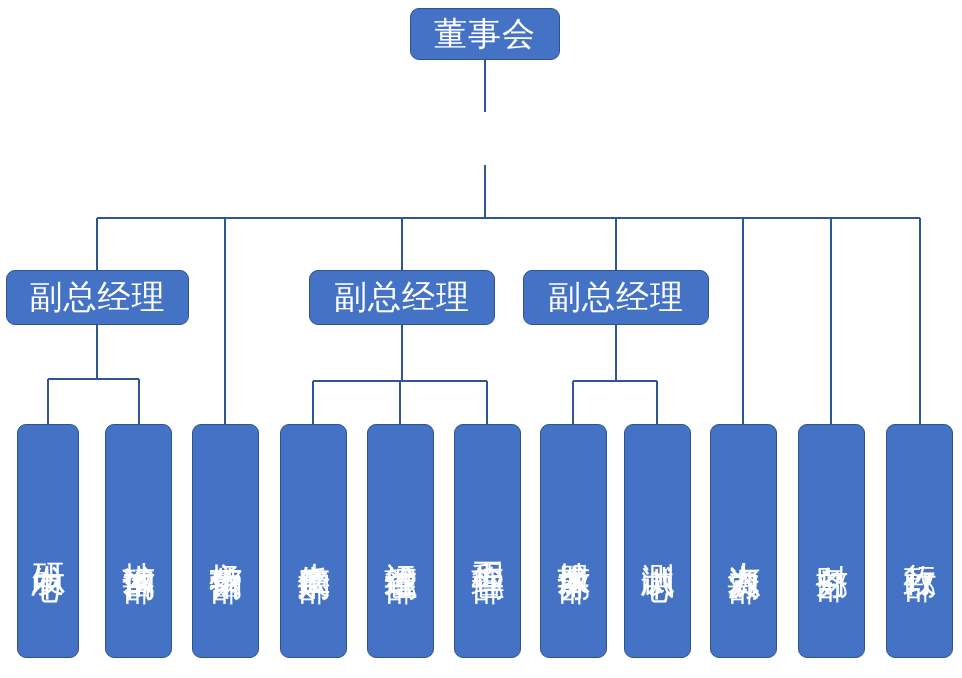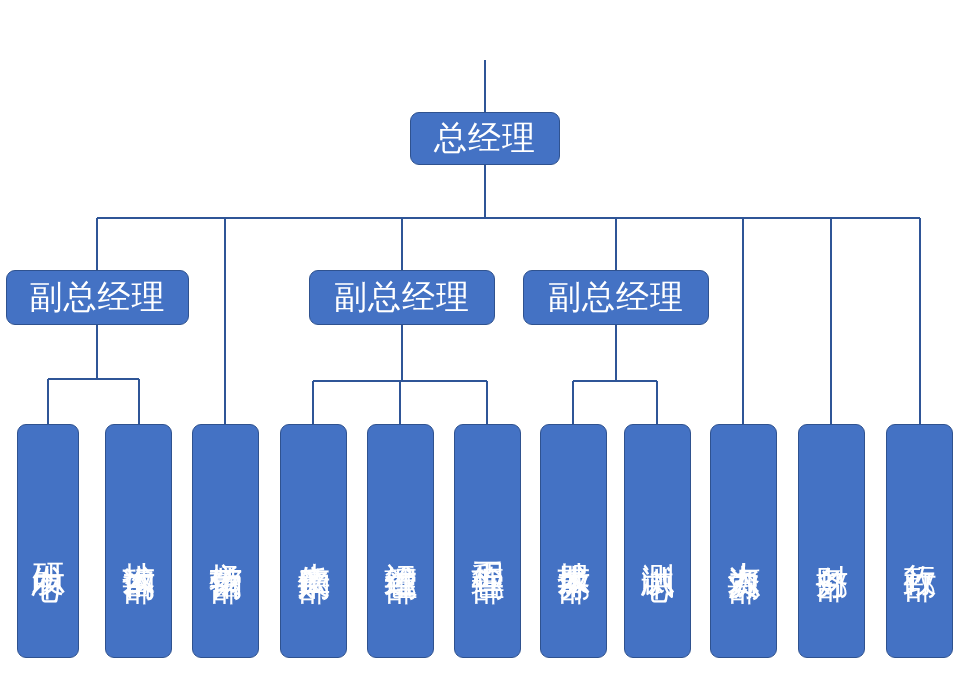--- a/index.html
+++ b/index.html
@@ -89,24 +89,24 @@
       <line x1="400" y1="381" x2="400" y2="424"></line>
       <line x1="487" y1="381" x2="487" y2="424"></line>
 
       <line x1="616" y1="325" x2="616" y2="381"></line>
       <line x1="573" y1="381" x2="657" y2="381"></line>
       <line x1="573" y1="381" x2="573" y2="424"></line>
       <line x1="657" y1="381" x2="657" y2="424"></line>
     </g>
   </svg>
 
+  <div class="node horiz" style="left:410px; top:8px; width:150px; height:52px;">
+    <span class="node-label">董事会</span>
+  </div>
 
-  <div class="node horiz" style="left:410px; top:112px; width:150px; height:53px;">
-    <span class="node-label">总经理</span>
-  </div>
 
   <div class="node horiz" style="left:6px; top:270px; width:183px; height:55px;">
     <span class="node-label">副总经理</span>
   </div>
   <div class="node horiz" style="left:309px; top:270px; width:186px; height:55px;">
     <span class="node-label">副总经理</span>
   </div>
   <div class="node horiz" style="left:523px; top:270px; width:186px; height:55px;">
     <span class="node-label">副总经理</span>
   </div>

